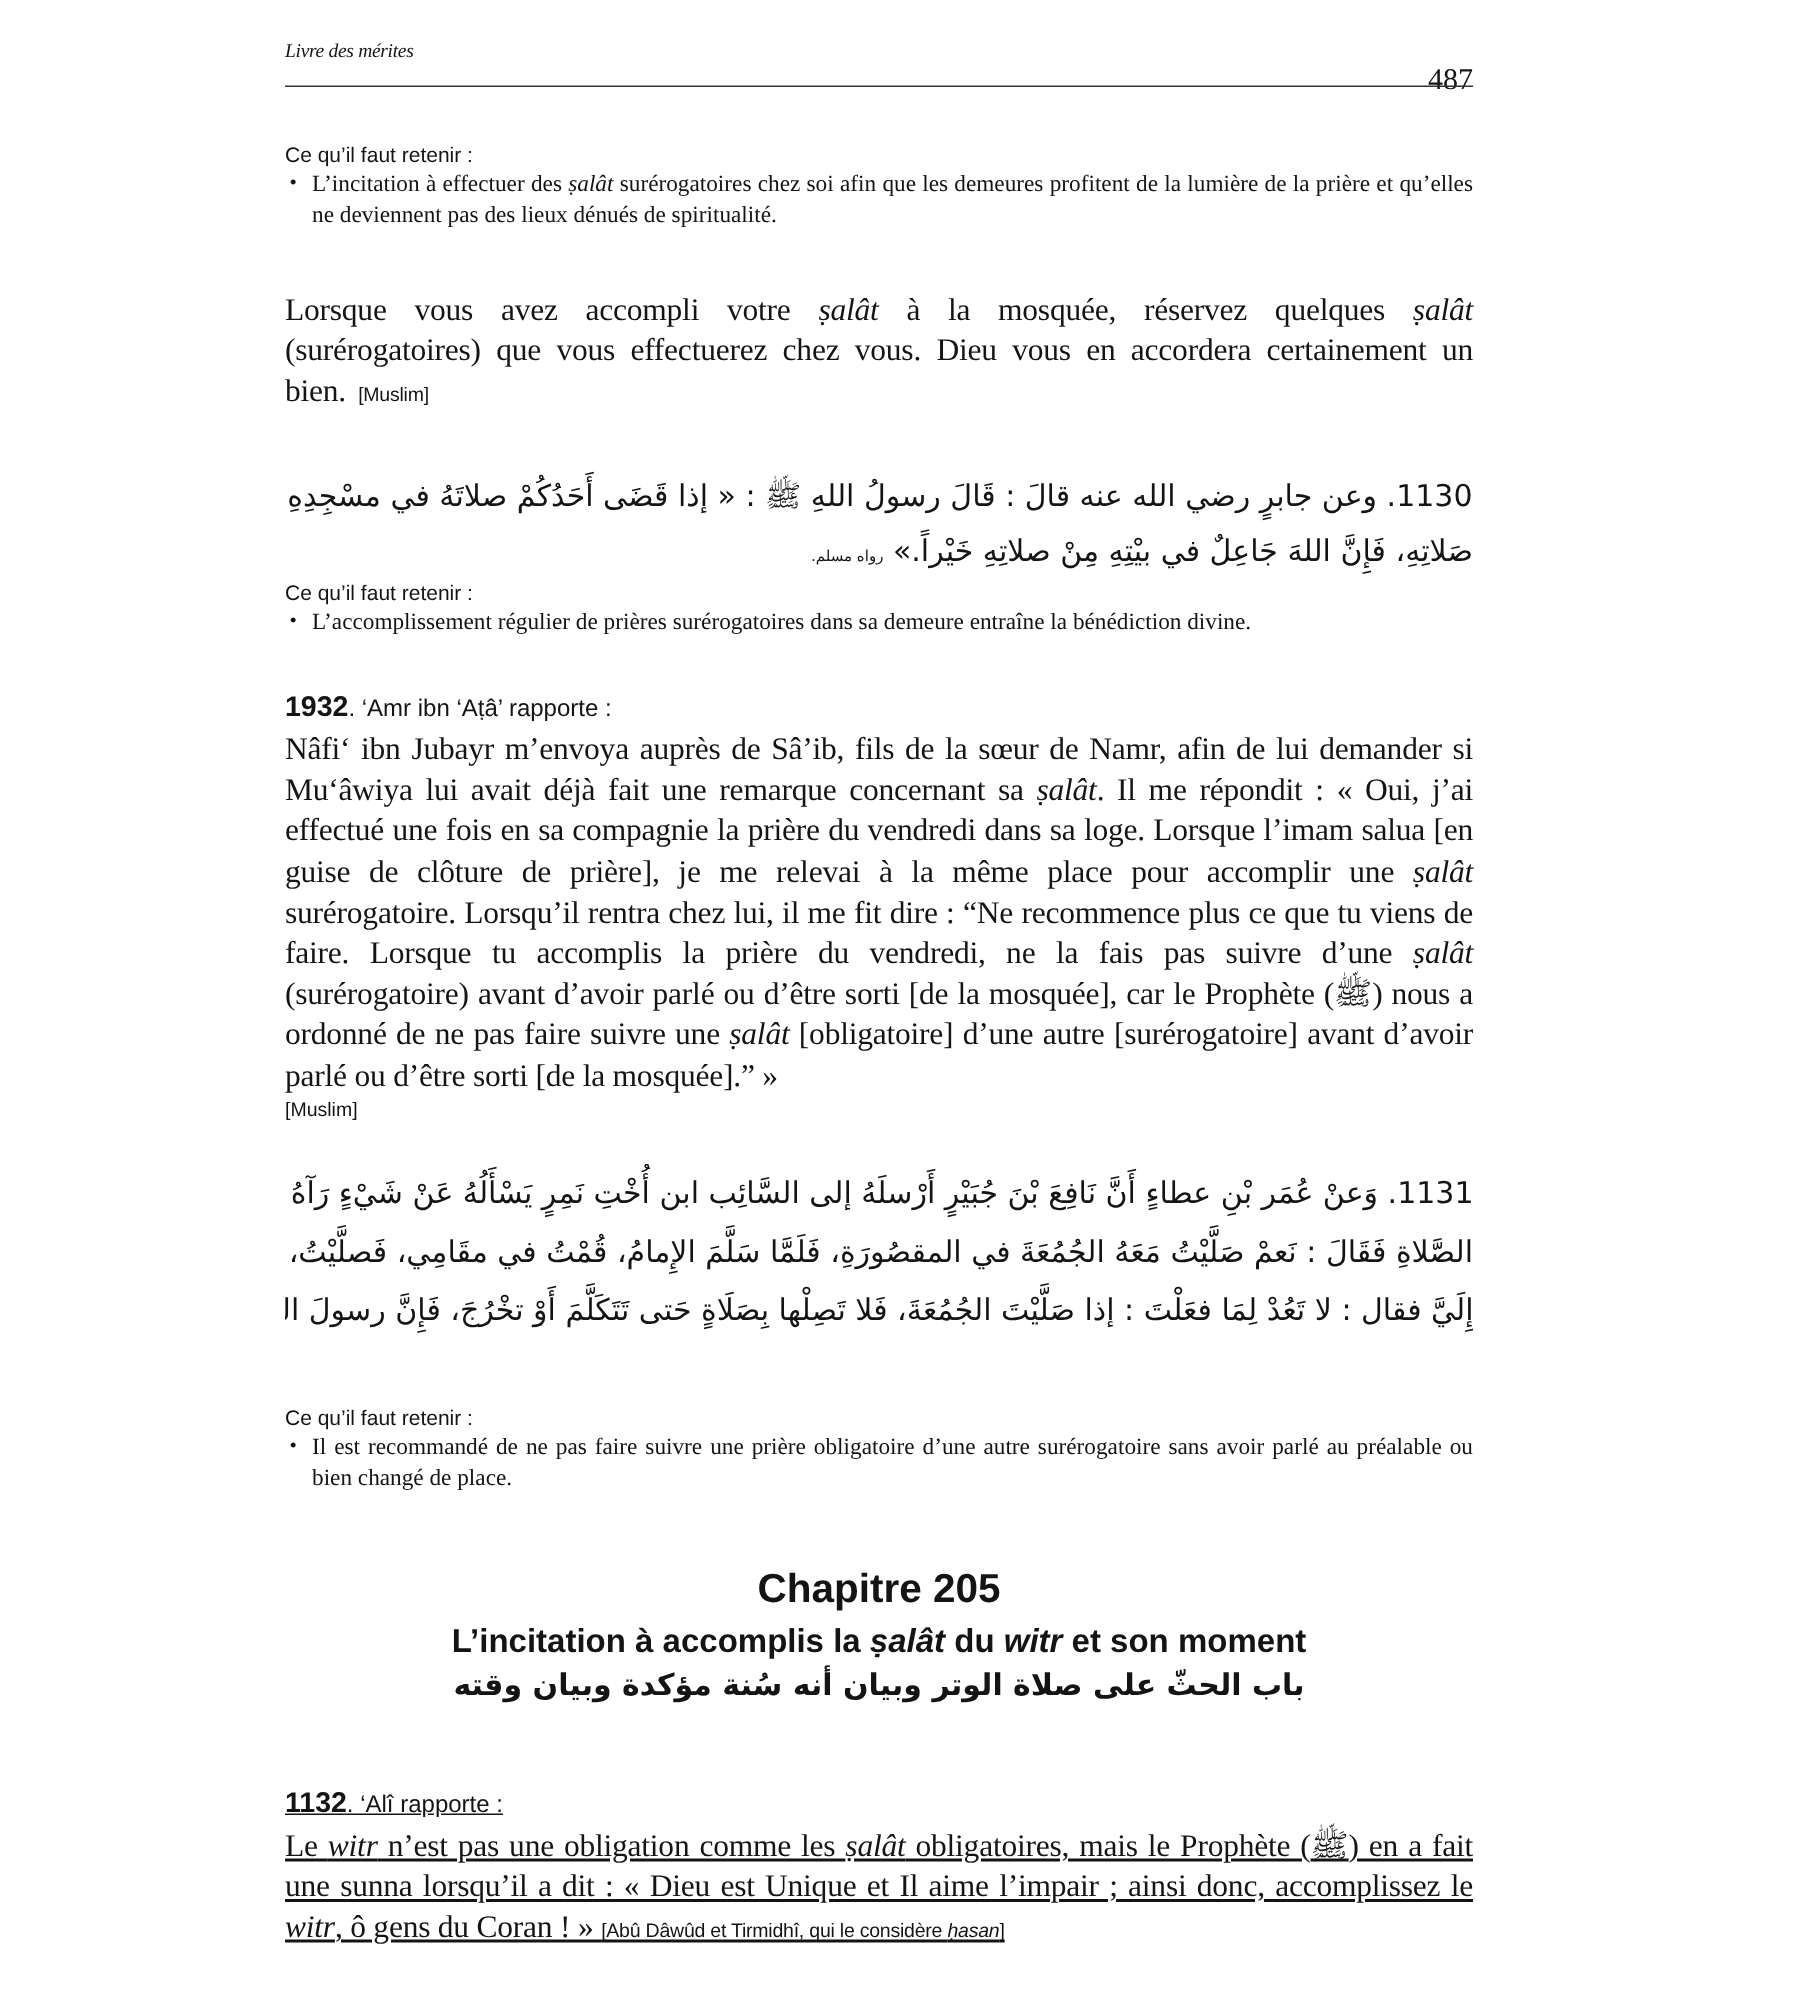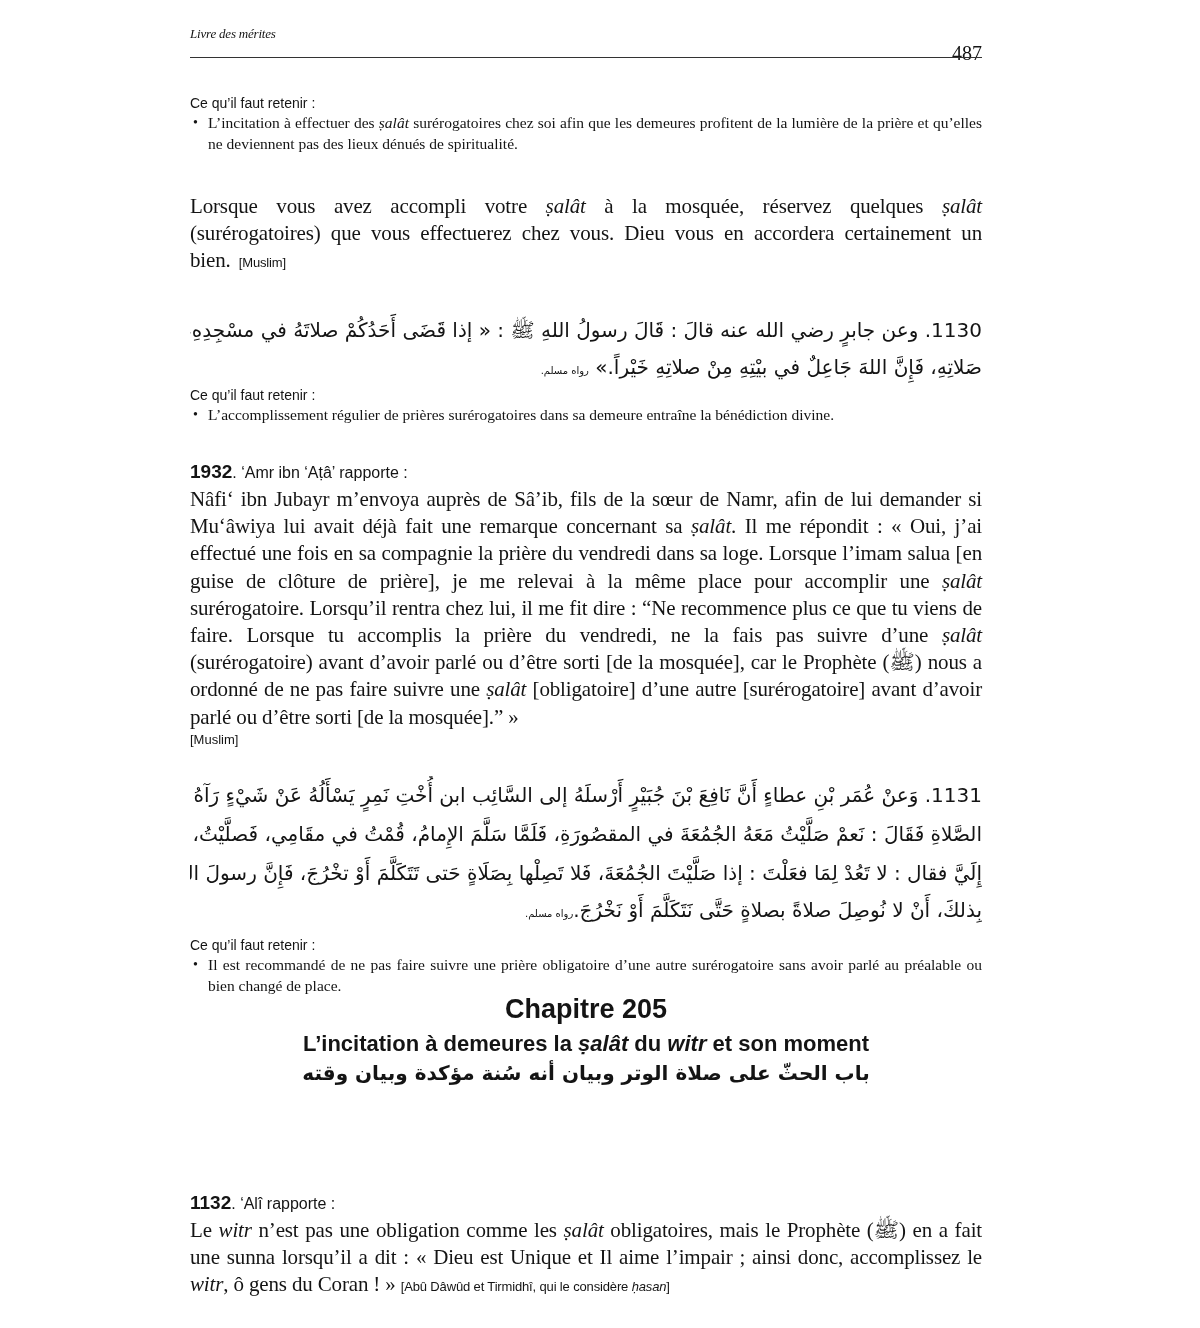--- a/index.html
+++ b/index.html
@@ -23,21 +23,21 @@
   .hadith-head { font-size: 16px; line-height: 22px; }
   .hadith-num { font-weight: bold; font-size: 19px; }
   .hadith-body { font-size: 21px; line-height: 27.2px; text-align: justify; text-align-last: left; letter-spacing: -0.15px; }
   .hadith-body.spread { word-spacing: 3px; }
   .source { font-family: "Liberation Sans", "DejaVu Sans", sans-serif; font-size: 13px; }
   .source-line { font-size: 13px; line-height: 18px; }
   .arabic { direction: rtl; font-family: "DejaVu Sans", sans-serif; font-size: 20px; text-align: justify; text-align-last: right; }
   .arabic .ar-line { display: block; height: 39px; line-height: 39px; white-space: nowrap; overflow: hidden; }
   .arabic .ar-small { font-size: 10px; }
 
-  .chapter { position: absolute; top: 992px; left: 0; width: 792px; text-align: center; }
+  .chapter { position: absolute; top: 1042px; left: 0; width: 792px; text-align: center; }
   .chapter-title { font-weight: bold; font-size: 27px; line-height: 34px; }
   .chapter-subtitle { font-weight: bold; font-size: 22px; line-height: 28px; margin-top: 4px; }
   .chapter-arabic { font-family: "DejaVu Sans", sans-serif; font-weight: bold; font-size: 20px; line-height: 30px; direction: rtl; }
 
   .it { font-style: italic; }
 </style>
 </head>
 <body>
 
 <div class="page">
@@ -84,41 +84,40 @@
     <div class="hadith-body serif" style="margin-top:2px;">
       <span>Nâfi‘ ibn Jubayr m’envoya auprès de Sâ’ib, fils de la sœur de Namr, afin de lui demander si Mu‘âwiya lui avait déjà fait une remarque concernant sa </span><span class="it">ṣalât</span><span>. Il me répondit : « Oui, j’ai effectué une fois en sa compagnie la prière du vendredi dans sa loge. Lorsque l’imam salua [en guise de clôture de prière], je me relevai à la même place pour accomplir une </span><span class="it">ṣalât</span><span> surérogatoire. Lorsqu’il rentra chez lui, il me fit dire : “Ne recommence plus ce que tu viens de faire. Lorsque tu accomplis la prière du vendredi, ne la fais pas suivre d’une </span><span class="it">ṣalât</span><span> (surérogatoire) avant d’avoir parlé ou d’être sorti [de la mosquée], car le Prophète (ﷺ) nous a ordonné de ne pas faire suivre une </span><span class="it">ṣalât</span><span> [obligatoire] d’une autre [surérogatoire] avant d’avoir parlé ou d’être sorti [de la mosquée].” »</span>
     </div>
     <div class="source-line source">[Muslim]</div>
   </div>
 
   <div class="block arabic" style="top: 776px;">
     <span class="ar-line">1131. وَعنْ عُمَر بْنِ عطاءٍ أَنَّ نَافِعَ بْنَ جُبَيْرٍ أَرْسلَهُ إلى السَّائِب ابن أُخْتِ نَمِرٍ يَسْأَلُهُ عَنْ شَيْءٍ رَآهُ مِنْهُ مُعَاوِيةُ في</span>
     <span class="ar-line">الصَّلاةِ فَقَالَ : نَعمْ صَلَّيْتُ مَعَهُ الجُمُعَةَ في المقصُورَةِ، فَلَمَّا سَلَّمَ الإِمامُ، قُمْتُ في مقَامِي، فَصلَّيْتُ، فَلَما دَخل أَرْسل</span>
     <span class="ar-line">إِلَيَّ فقال : لا تَعُدْ لِمَا فعَلْتَ : إذا صَلَّيْتَ الجُمُعَةَ، فَلا تَصِلْها بِصَلَاةٍ حَتى تَتَكَلَّمَ أَوْ تخْرُجَ، فَإِنَّ رسولَ اللهِ ﷺ أَمرَنا</span>
-    <span class="ar-line" style="height:34px;line-height:34px;"><span>بِذلكَ، أَنْ لا نُوصِلَ صلاةً بصلاةٍ حَتَّى نَتَكَلَّمَ أَوْ نَخْرُجَ.</span><span class="ar-small">رواه مسلم.</span></span>
   </div>
 
   <div class="block" style="top: 936px;">
     <div class="retain-label sans">Ce qu’il faut retenir :</div>
     <ul class="bullet-list">
       <li class="bullet-item serif">
         <span class="bullet-dot">•</span><span>Il est recommandé de ne pas faire suivre une prière obligatoire d’une autre surérogatoire sans avoir parlé au préalable ou bien changé de place.</span>
       </li>
     </ul>
   </div>
 
   <div class="chapter">
     <div class="chapter-title sans">Chapitre 205</div>
     <div class="chapter-subtitle sans">
-      <span>L’incitation à demeures la </span><span class="it">ṣalât</span><span> du </span><span class="it">witr</span><span> et son moment</span>
+      <span>L’incitation à accomplis la </span><span class="it">ṣalât</span><span> du </span><span class="it">witr</span><span> et son moment</span>
     </div>
     <div class="chapter-arabic">باب الحثّ على صلاة الوتر وبيان أنه سُنة مؤكدة وبيان وقته</div>
   </div>
 
-  <div class="block" style="top: 1192px;">
+  <div class="block" style="top: 1192px; text-decoration: underline;">
     <div class="hadith-head sans">
       <span class="hadith-num">1132</span><span>. ‘Alî rapporte :</span>
     </div>
     <div class="hadith-body serif" style="margin-top:2px;">
       <span>Le </span><span class="it">witr</span><span> n’est pas une obligation comme les </span><span class="it">ṣalât</span><span> obligatoires, mais le Prophète (ﷺ) en a fait une sunna lorsqu’il a dit : « Dieu est Unique et Il aime l’impair ; ainsi donc, accomplissez le </span><span class="it">witr</span><span>, ô gens du Coran ! » </span><span class="source"><span>[Abû Dâwûd et Tirmidhî, qui le considère </span><span class="it">ḥasan</span><span>]</span></span>
     </div>
   </div>
 
 </div>
 

